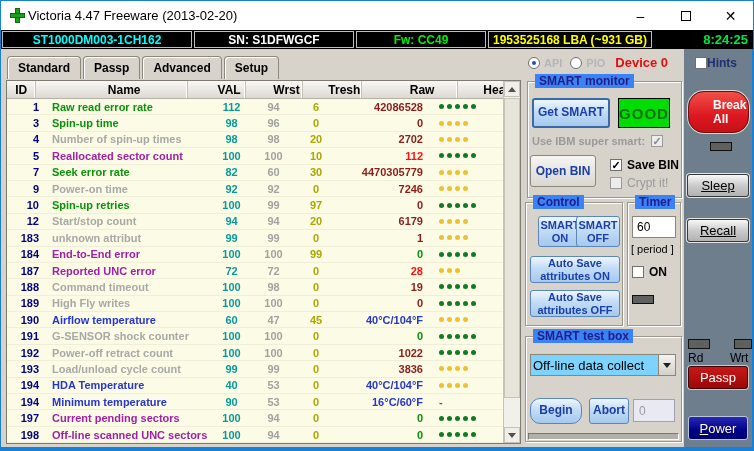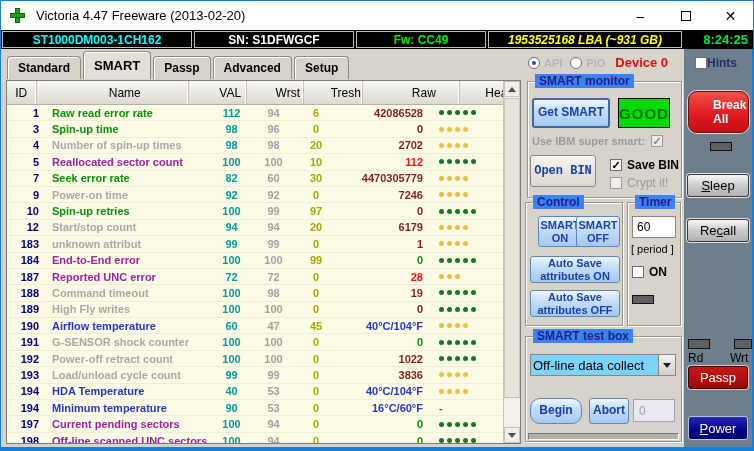--- a/index.html
+++ b/index.html
@@ -6,51 +6,51 @@
   html,body { width:754px; height:451px; overflow:hidden; }
   body { font-family:"Liberation Sans", sans-serif; }
 
   .window { position:relative; width:754px; height:451px; background:#1581d8; }
 
   
   .titlebar { position:absolute; left:1px; top:1px; width:752px; height:29px; background:#ffffff; display:flex; align-items:center; }
   .app-icon { position:relative; width:15px; height:15px; margin-left:9px; }
   .app-icon .v { position:absolute; left:5px; top:0; width:5px; height:15px; background:#18a018; border:1px solid #0c6a0c; }
   .app-icon .h { position:absolute; left:0; top:5px; width:15px; height:5px; background:#18a018; border:1px solid #0c6a0c; }
-  .title-text { margin-left:11px; font-size:13px; color:#000; }
+  .title-text { margin-left:3px; font-size:13px; color:#000; }
   .caption-btns { position:absolute; right:0; top:0; height:29px; display:flex; }
   .cap-btn { width:45px; height:29px; display:flex; align-items:center; justify-content:center; font-size:14px; color:#000; }
   .max-glyph { width:10px; height:10px; border:1px solid #000; display:inline-block; }
 
   
   .infobar { position:absolute; left:1px; top:30px; width:752px; height:19px; background:#000; display:flex; align-items:flex-start; font-weight:bold; font-size:12px; }
   .seg { height:17px; margin:1px 1px; border:1px solid #bdbdbd; display:flex; align-items:center; justify-content:center; }
   .seg-model { width:190px; color:#00ffff; }
   .seg-sn    { width:160px; color:#ffffff; }
   .seg-fw    { width:130px; color:#00ee00; }
-  .seg-lba   { width:194px; color:#ffff00;font-style:italic; }
+  .seg-lba   { width:164px; color:#ffff00; }
   .seg-clock { flex:1; border:none; color:#00e640; justify-content:flex-end; padding-right:4px; font-size:13px; }
 
   
   .client { position:absolute; left:1px; top:49px; width:751px; height:398px; background:#d7d3cb; }
 
   
   .tabstrip { position:absolute; left:6px; top:2px; height:28px; display:flex; align-items:flex-end; }
   .tab { height:23px; padding:0 10px; background:#d7d3cb; border:1px solid #8c887c; border-bottom:none; border-top-left-radius:4px; border-top-right-radius:4px; box-shadow:inset 1px 1px 0 #fff; font-size:12px; font-weight:bold; color:#000; display:flex; align-items:center; justify-content:center; margin-right:2px; }
   .tab.active { height:28px; background:#e2ded6; font-size:13px; }
 
   .radio-row { position:absolute; left:527px; top:6px; display:flex; align-items:center; }
   .radio { width:12px; height:12px; border-radius:50%; border:1px solid #707078; background:#fdfdfd; position:relative; }
   .radio.sel::after { content:""; position:absolute; left:3px; top:3px; width:4px; height:4px; border-radius:50%; background:#2050c0; }
   .radio-label { font-size:11px; font-weight:bold; color:#b4b4bc; margin:0 8px 0 4px; }
   .device-label { font-size:13px; font-weight:bold; color:#dd1111; margin-left:2px; }
 
   
   .table-box { position:absolute; left:5px; top:31px; width:515px; height:364px; border:1px solid #7f7b72; background:#fcfce6; overflow:hidden; }
-  .thead { display:flex; height:24px; background:linear-gradient(#f8f7f3,#dcd9d1); border-bottom:1px solid #b4b1a7; font-size:12px; font-weight:normal; color:#000;gap:25px; }
+  .thead { display:flex; height:18px; background:linear-gradient(#f8f7f3,#dcd9d1); border-bottom:1px solid #b4b1a7; font-size:12px; font-weight:bold; color:#000;gap:25px; }
   .th { display:flex; align-items:center; justify-content:center; border-right:1px solid #c3c0b6; box-shadow:inset -1px 0 0 #fff; }
   .rows { height:345px; overflow:hidden; }
   .trow { display:flex; height:16.4px; align-items:center; border-bottom:1px solid #f0eed7; font-size:11px; font-weight:bold; }
   .c-id    { width:38px;  }
   .c-name  { width:165px; }
   .c-val   { width:43px;  }
   .c-wrst  { width:41px;  }
   .c-tresh { width:44px;  }
   .c-raw   { width:93px;  }
   .c-health{ flex:1; }
@@ -74,21 +74,21 @@
   .sbtn.up { top:0; } .sbtn.down { bottom:0; }
   .arrow-up { width:0; height:0; border-left:4px solid transparent; border-right:4px solid transparent; border-bottom:5px solid #505050; }
   .arrow-down { width:0; height:0; border-left:4px solid transparent; border-right:4px solid transparent; border-top:5px solid #505050; }
   .sthumb { position:absolute; left:0; top:17px; width:16px; height:300px; background:#e7e4da; border:1px solid #c6c3b9; }
 
   
   .group { position:absolute; border:1px solid #9a968a; box-shadow:1px 1px 0 #fff, inset 1px 1px 0 #fff; }
   .group-label { position:absolute; top:-8px; left:7px; background:#3b82f6; padding:0 4px; font-size:12px; font-weight:bold; color:#202088; }
 
   .btn-blue { background:linear-gradient(#eef6ff,#c2dcf6 45%,#a6c9ee); border:1px solid #5a86b8; border-radius:3px; color:#1a3fa8; font-weight:bold; font-size:11px; display:flex; align-items:center; justify-content:center; text-align:center; line-height:1.15; }
-  .btn-gray { background:linear-gradient(#f6f5f2,#dad7d0); border:1px solid #8a8678; border-radius:3px; font-size:12px; display:flex; align-items:center; justify-content:center;font-family:Liberation Mono, monospace; }
+  .btn-gray { background:linear-gradient(#f6f5f2,#dad7d0); border:1px solid #8a8678; border-radius:3px; font-size:12px; display:flex; align-items:center; justify-content:center; }
 
   .g-monitor { left:526px; top:32px; width:155px; height:117px; }
   .get-smart { position:absolute; left:4px; top:16px; width:78px; height:30px; font-size:12px; border:2px solid #3a6aaa; }
   .good-box { position:absolute; left:90px; top:16px; width:52px; height:30px; background:#00dd00; border:1px solid #000; color:#007000; font-size:15px; font-weight:bold; display:flex; align-items:center; justify-content:center; letter-spacing:1px; }
   .ibm-row { position:absolute; left:4px; top:53px; display:flex; align-items:center; font-size:11px; font-weight:bold; color:#9a9a9a; }
   .open-bin { position:absolute; left:2px; top:73px; width:66px; height:32px; color:#1a3fa8; font-weight:bold; font-size:12px; }
   .cb { width:12px; height:12px; background:#fff; border:1px solid #707070; display:flex; align-items:center; justify-content:center; font-size:11px; line-height:10px; color:#000; }
   .cb.checked::after { content:"✓"; font-weight:bold; }
   .cb.disabled { background:#ececec; border-color:#9a9a9a; }
   .cb.disabled.checked::after { color:#8a8a8a; }
@@ -115,23 +115,23 @@
   .combo-btn { width:17px; background:linear-gradient(#f4f3f0,#d4d1ca); border-left:1px solid #8a8678; display:flex; align-items:center; justify-content:center; }
   .combo-arrow { width:0; height:0; border-left:4px solid transparent; border-right:4px solid transparent; border-top:5px solid #202020; }
   .begin-btn { position:absolute; left:4px; top:61px; width:52px; height:26px; font-size:12px;border-radius:10px; }
   .abort-btn { position:absolute; left:63px; top:61px; width:40px; height:26px; font-size:12px; }
   .count-field { position:absolute; left:107px; top:62px; width:42px; height:23px; background:#e9e9f4; border:1px solid #a2a0b0; font-size:12px; color:#9a9aa6; display:flex; align-items:center; padding-left:5px; }
   .progress { position:absolute; left:2px; top:96px; width:151px; height:7px; background:#b2afa7; border-top:1px solid #7a776f; border-left:1px solid #7a776f; border-bottom:1px solid #fff; border-right:1px solid #fff; }
 
   
   .rightcol { position:absolute; left:683px; top:0; width:68px; height:398px; background:#6e7e8c; }
   .hints-row { position:absolute; left:11px; top:7px; display:flex; align-items:center; font-size:12px; font-weight:bold; color:#203070; }
-  .break-all { position:absolute; left:4px; top:42px; width:61px; height:42px; background:linear-gradient(#f05048,#dd1820 60%,#c81016); border:1px solid #701010; border-radius:9px; box-shadow:0 0 0 1px #d8d8d8; color:#fff; font-weight:bold; font-size:12px; display:flex; align-items:center; justify-content:center;padding-left:24px; }
+  .break-all { position:absolute; left:4px; top:42px; width:61px; height:42px; background:linear-gradient(#f05048,#dd1820 60%,#c81016); border:1px solid #701010; border-radius:16px; box-shadow:0 0 0 1px #d8d8d8; color:#fff; font-weight:bold; font-size:12px; display:flex; align-items:center; justify-content:center;padding-left:24px; }
   .led-1 { position:absolute; left:26px; top:93px; width:22px; height:9px; }
-  .side-btn { position:absolute; background:linear-gradient(#f8f8f8,#cbcbcb 50%,#b2b2b2); border:1px solid #3a3a3a; border-radius:3px; box-shadow:0 0 0 1px #e4e4e4; color:#000; font-size:13px; display:flex; align-items:center; justify-content:center; }
+  .side-btn { position:absolute; background:linear-gradient(#f8f8f8,#cbcbcb 50%,#b2b2b2); border:1px solid #3a3a3a; border-radius:3px; box-shadow:0 0 0 1px #e4e4e4; color:#000; font-size:13px; display:flex; align-items:center; justify-content:center;text-decoration:underline; }
   .sleep-btn  { left:3px; top:125px; width:62px; height:23px; }
   .recall-btn { left:3px; top:170px; width:62px; height:23px; }
   .led-rd  { position:absolute; left:4px;  top:290px; width:22px; height:10px; }
   .led-wrt { position:absolute; left:50px; top:290px; width:18px; height:10px; }
   .rd-label  { position:absolute; left:4px;  top:302px; font-size:12px; color:#000; }
   .wrt-label { position:absolute; left:46px; top:302px; font-size:12px; color:#000; }
   .passp-btn { position:absolute; left:4px; top:317px; width:60px; height:23px; background:linear-gradient(#c81818,#9c0808); border:1px solid #400404; border-radius:3px; box-shadow:0 0 0 1px #c8c8c8; color:#fff; font-size:13px; display:flex; align-items:center; justify-content:center; }
   .power-btn { position:absolute; left:4px; top:367px; width:60px; height:24px; background:linear-gradient(#2828b8,#000088 60%,#000070); border:1px solid #b8c4dc; border-radius:3px; color:#ffffc8; font-size:13px; display:flex; align-items:center; justify-content:center; }
   .u { text-decoration:underline; }
 </style>
@@ -164,21 +164,20 @@
     <div class="seg seg-sn">SN: S1DFWGCF</div>
     <div class="seg seg-fw">Fw: CC49</div>
     <div class="seg seg-lba">1953525168 LBA (~931 GB)</div>
     <div class="seg seg-clock">8:24:25</div>
   </div>
 
   <div class="client">
 
     <div class="tabstrip">
       <div class="tab">Standard</div>
-      <div class="tab active">SMART</div>
       <div class="tab">Passp</div>
       <div class="tab">Advanced</div>
       <div class="tab">Setup</div>
     </div>
 
     <div class="radio-row">
       <span class="radio sel"></span>
       <span class="radio-label">API</span>
       <span class="radio"></span>
       <span class="radio-label">PIO</span>

